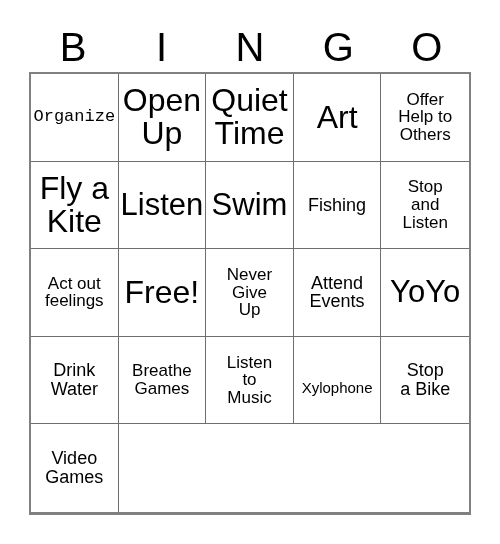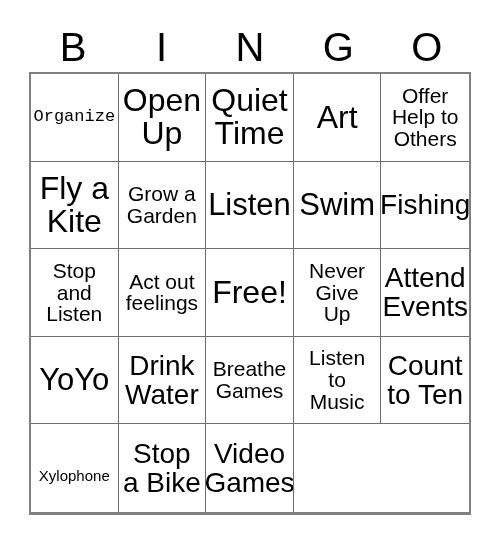--- a/index.html
+++ b/index.html
@@ -76,22 +76,22 @@
   .cell-text {
     display: block;
     line-height: 1.04;
     font-weight: 400;
     color: #000000;
     white-space: pre-line;
   }
   
   .fs-xs  { font-size: 15px; margin-top: 16px; }
   .fs-sm  { font-size: 17px; font-family: Liberation Mono, monospace; }
-  .fs-md  { font-size: 21px; }
-  .fs-lg  { font-size: 28px; }
+  .fs-md  { font-size: 17px; }
+  .fs-lg  { font-size: 18px; }
   .fs-xl  { font-size: 31px; }
   .fs-xxl { font-size: 32px; }
 </style>
 </head>
 <body>
 
 <div id="card">
 
   <div id="header-row">
     <div class="header-letter">B</div>
@@ -119,24 +119,20 @@
     </div>
     <div class="cell">
       <span class="cell-text fs-md">Offer
 Help to
 Others</span>
     </div>
 
     <div class="cell">
       <span class="cell-text fs-xxl">Fly a
 Kite</span>
-    </div>
-    <div class="cell">
-      <span class="cell-text fs-md">Grow a
-Garden</span>
     </div>
     <div class="cell">
       <span class="cell-text fs-xl">Listen</span>
     </div>
     <div class="cell">
       <span class="cell-text fs-xl">Swim</span>
     </div>
     <div class="cell">
       <span class="cell-text fs-lg">Fishing</span>
     </div>
@@ -174,24 +170,20 @@
       <span class="cell-text fs-md">Breathe
 Games</span>
     </div>
     <div class="cell">
       <span class="cell-text fs-md">Listen
 to
 Music</span>
     </div>
 
     <div class="cell">
-      <span class="cell-text fs-lg">Count
-to Ten</span>
-    </div>
-    <div class="cell">
       <span class="cell-text fs-xs">Xylophone</span>
     </div>
     <div class="cell">
       <span class="cell-text fs-lg">Stop
 a Bike</span>
     </div>
     <div class="cell">
       <span class="cell-text fs-lg">Video
 Games</span>
     </div>

